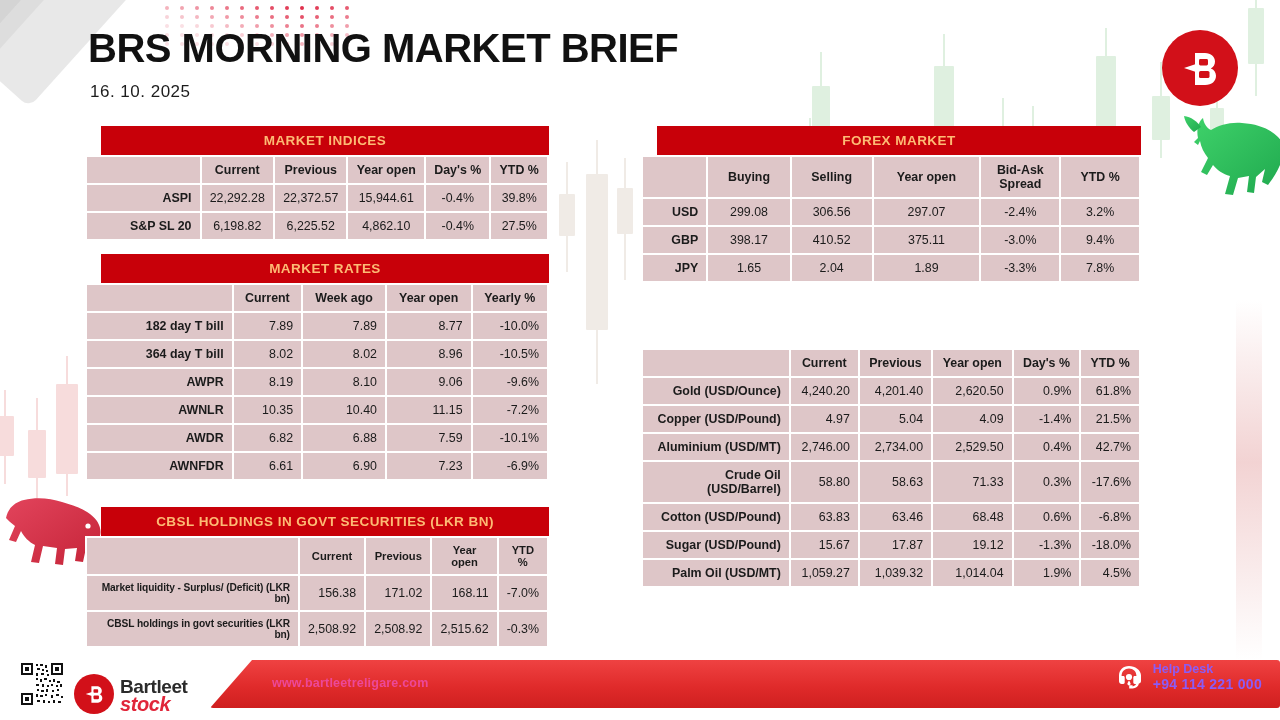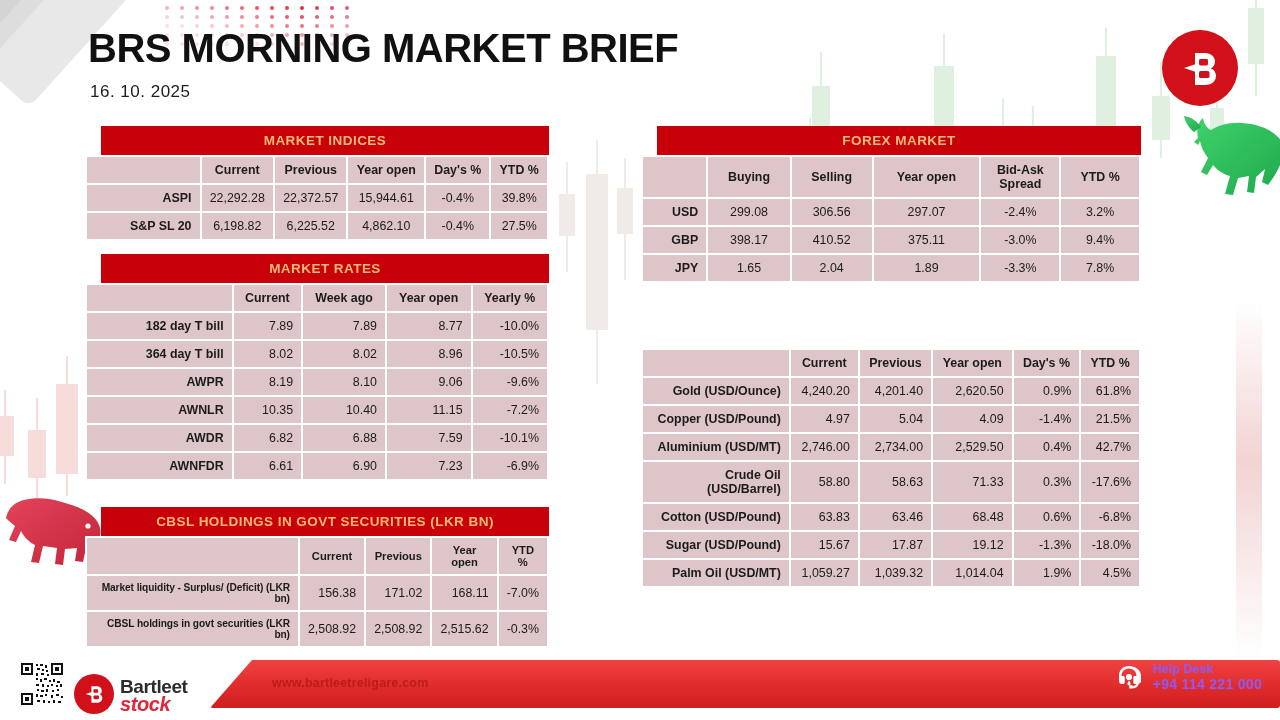--- a/index.html
+++ b/index.html
@@ -97,21 +97,21 @@
     position: absolute; left: 0; bottom: 0; width: 1280px; height: 66px;
   }
   .band-red {
     position: absolute; left: 210px; top: 6px; width: 1070px; height: 48px;
     background: linear-gradient(180deg,#ef4242 0%, #e02b2b 55%, #cf1f1f 100%);
     border-radius: 3px;
     clip-path: polygon(42px 0, 1070px 0, 1070px 48px, 0 48px);
   }
   .band-url {
     position: absolute; left: 272px; top: 676px;
-    color: #b91c1c; font-size: 12.5px; font-weight: 700; letter-spacing: .2px;
+    color: #ec4899; font-size: 12.5px; font-weight: 700; letter-spacing: .2px;
   }
   .helpdesk {
     position: absolute; right: 18px; top: 662px;
     display: flex; align-items: center; gap: 9px;
   }
   .helpdesk .txt { color: #8b5cf6; line-height: 1.15; }
   .helpdesk .txt .l1 { font-size: 12.5px; font-weight: 700; }
   .helpdesk .txt .l2 { font-size: 14px; font-weight: 800; letter-spacing: .3px; }
 
   .qr { position: absolute; left: 20px; top: 662px; width: 44px; height: 44px; }

